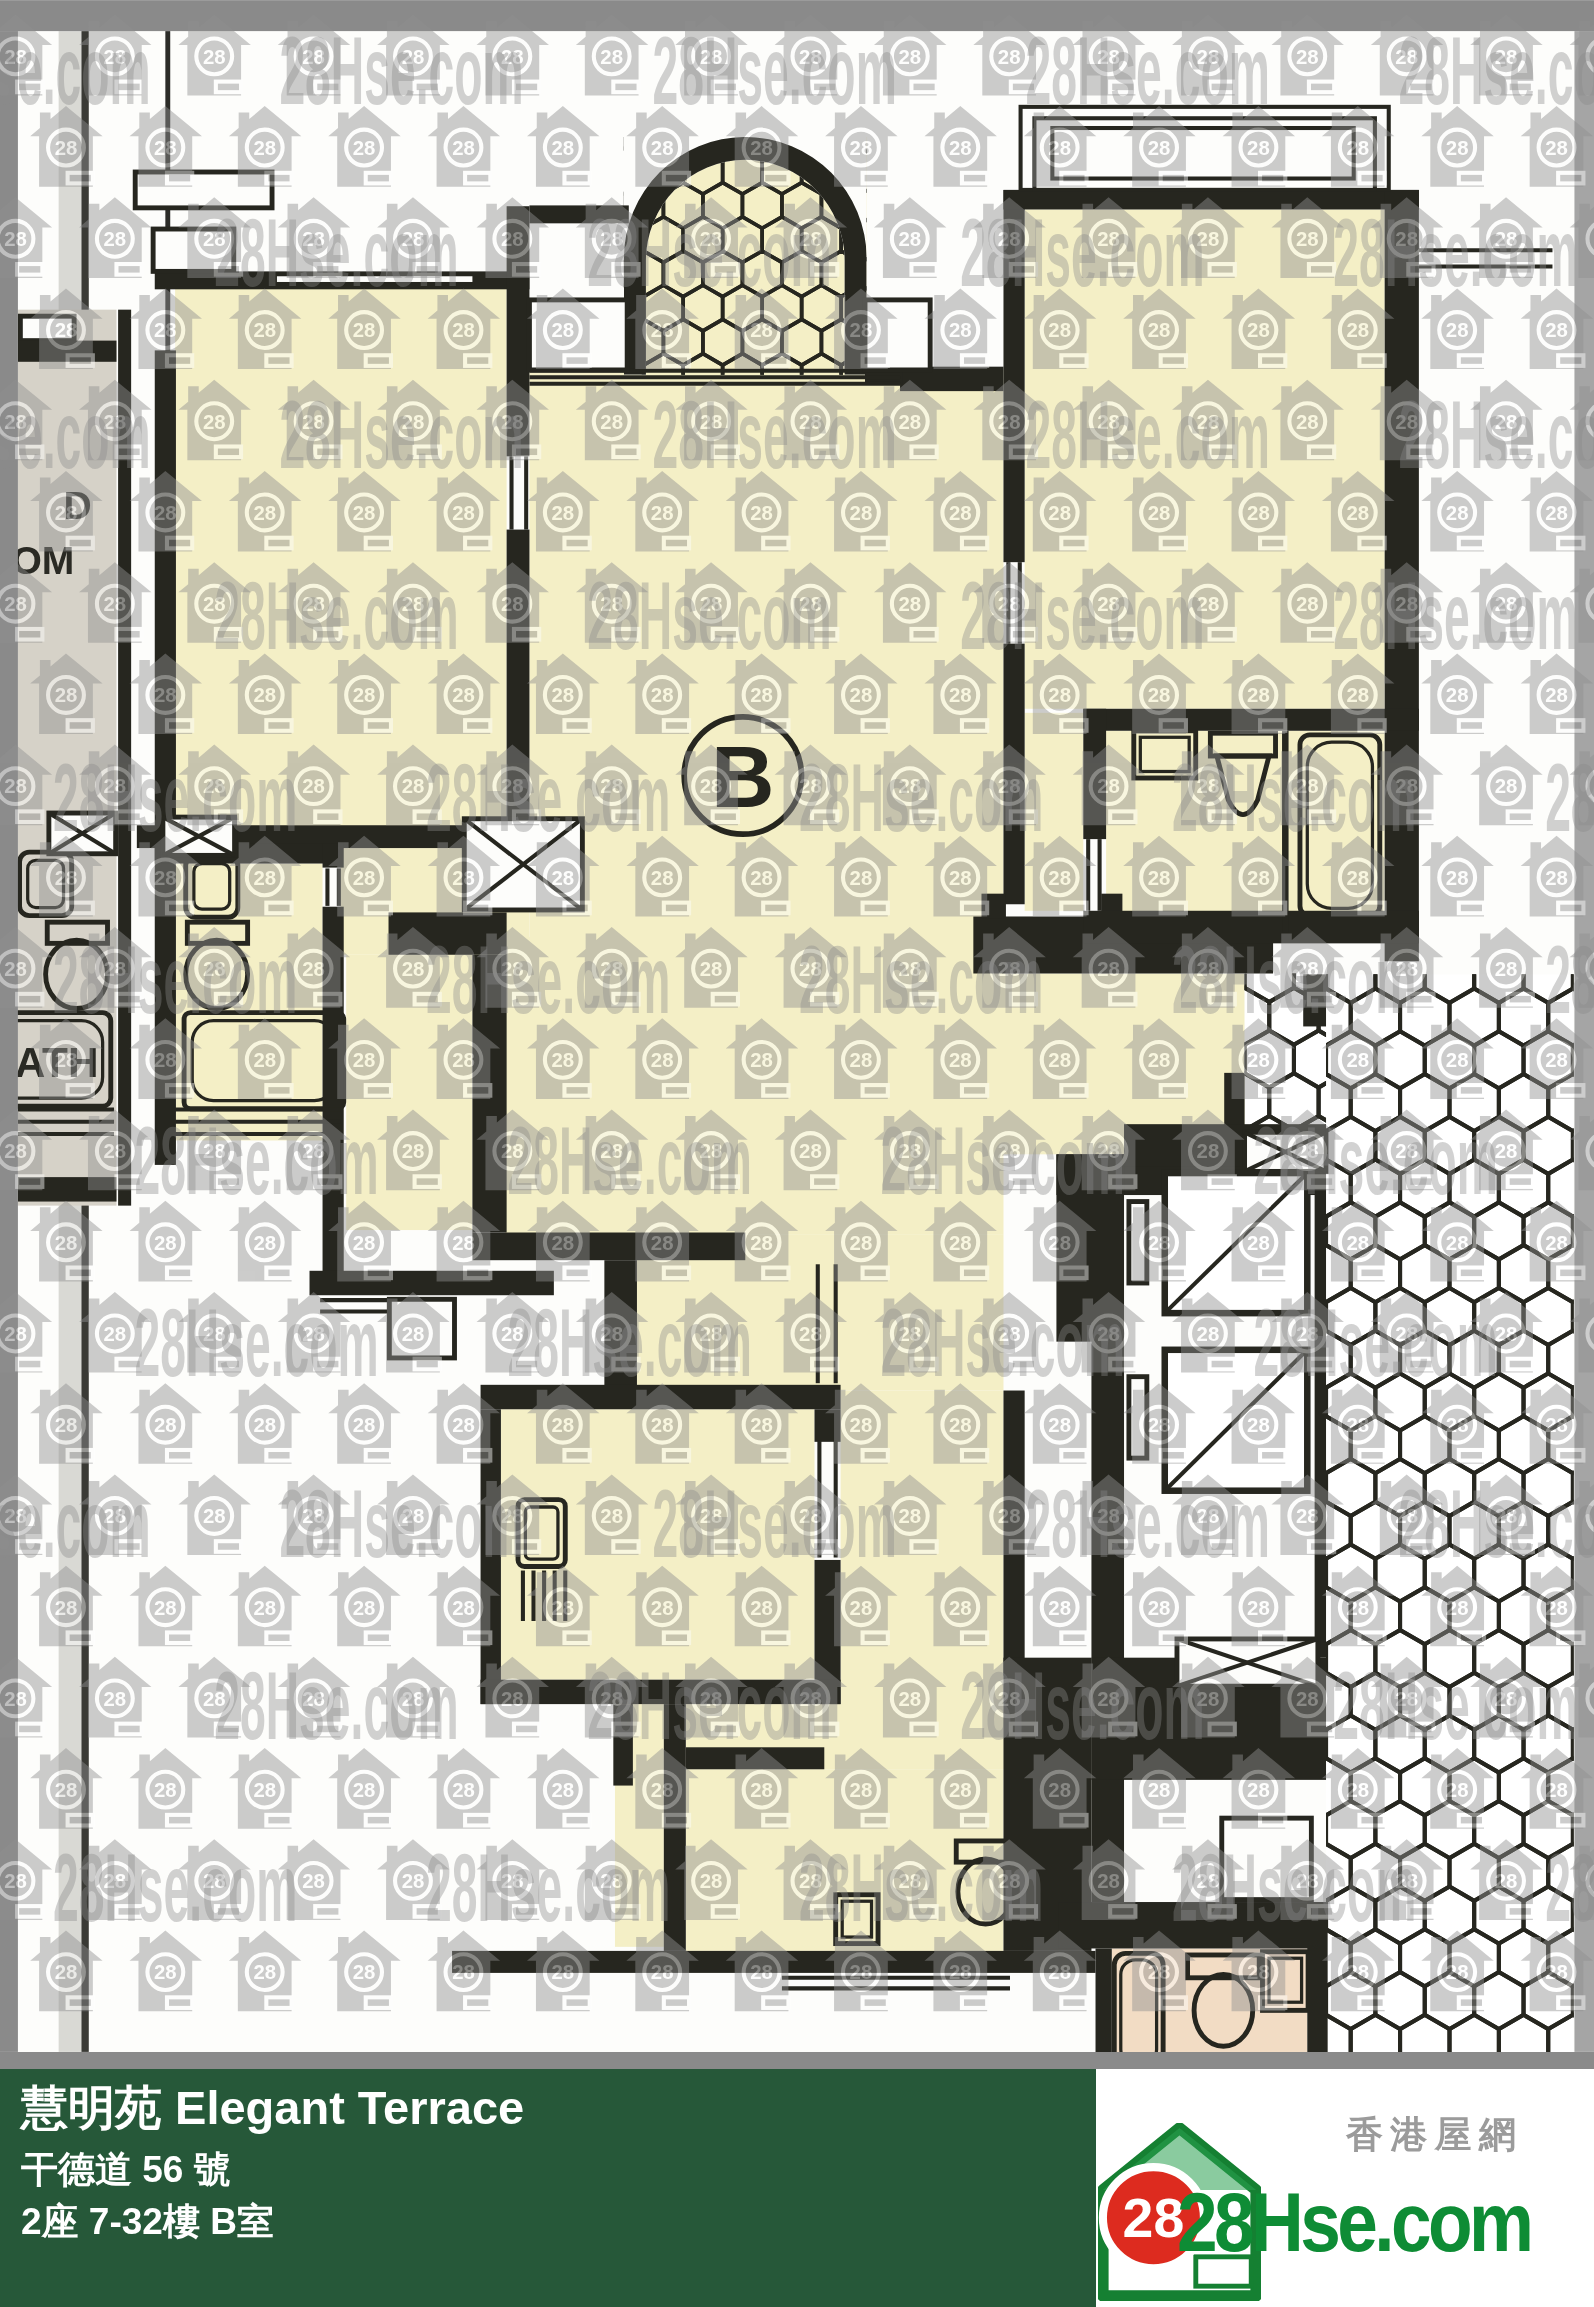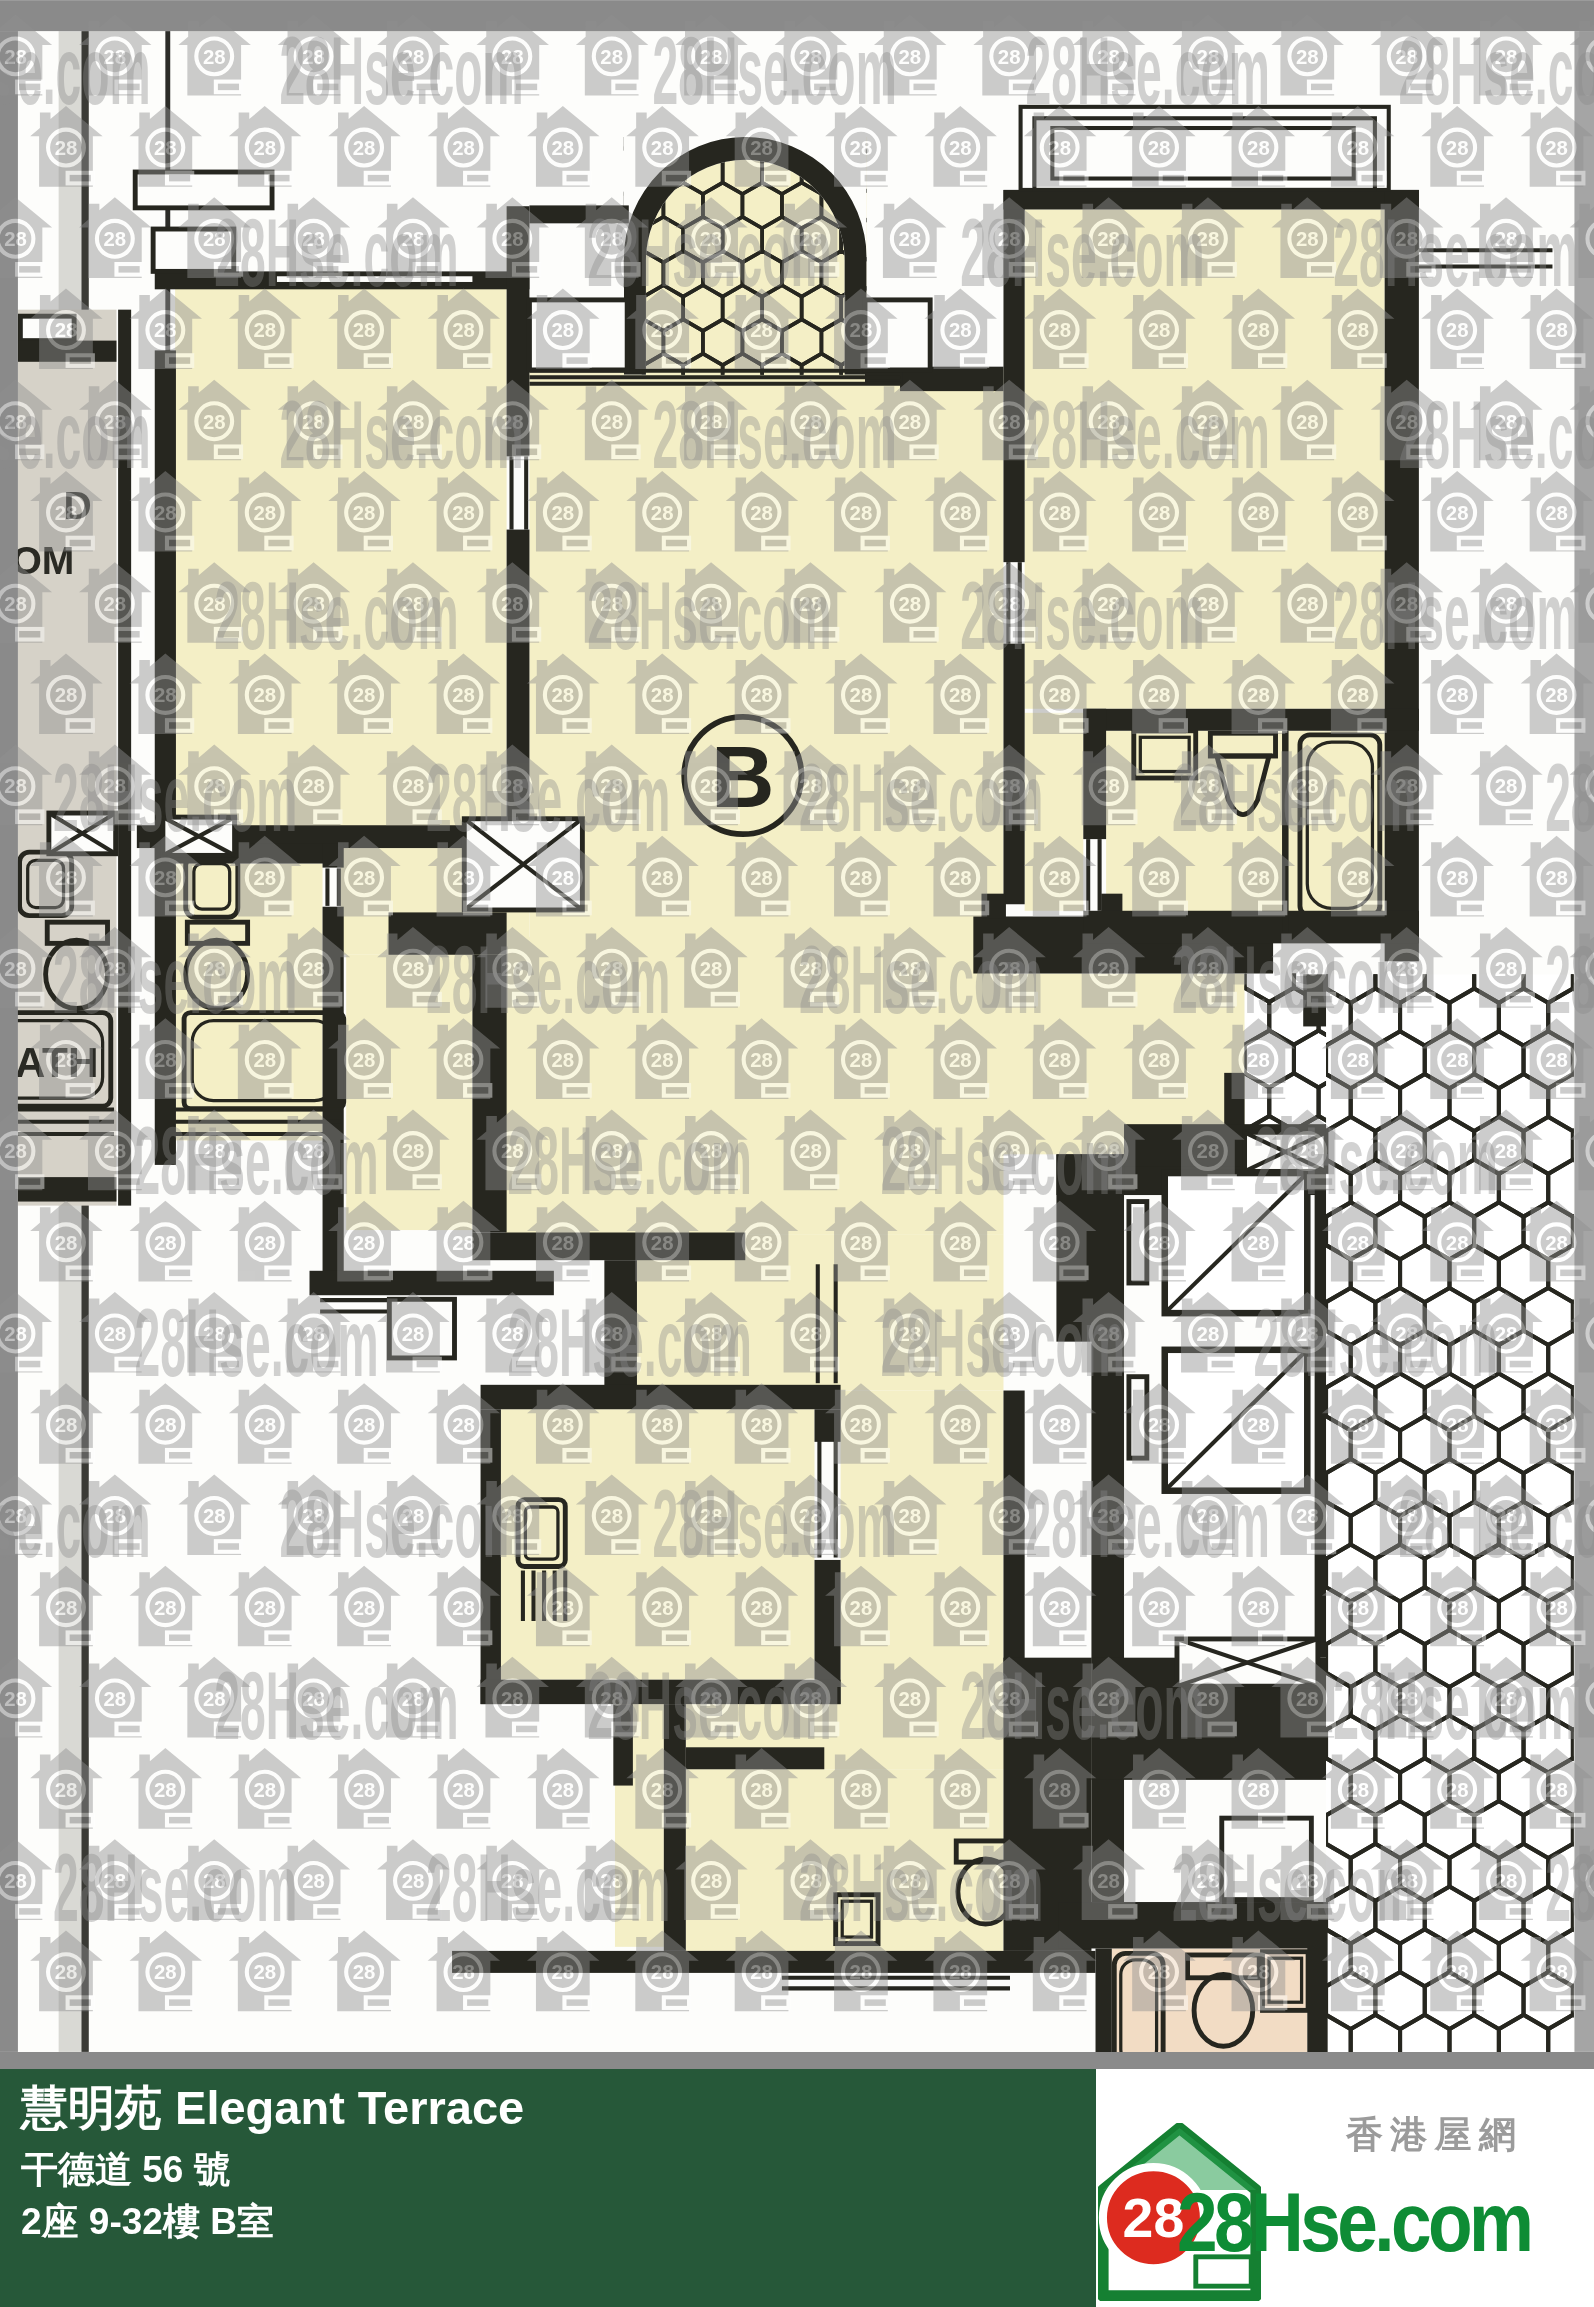--- a/index.html
+++ b/index.html
@@ -1001,21 +1001,21 @@
       </g>
 </svg>
 
 
 <div class="sep"></div>
 
 
 <div class="infobar">
   <div class="ib1">慧明苑 Elegant Terrace</div>
   <div class="ib2">干德道 56 號</div>
-  <div class="ib3">2座 9-32樓 B室</div>
+  <div class="ib3">2座 7-32樓 B室</div>
 </div>
 
 
 <div class="logopanel">
   <div class="logo-cn">香港屋網</div>
   <svg class="logo-house" width="163" height="178" viewBox="0 0 100 109">
     <path d="M50,3 L97,41 L97,106 L3,106 L3,41 Z" fill="#ffffff" stroke="#158032" stroke-width="7" stroke-linejoin="round"></path>
     <path d="M50,3 L97,41 L3,41 Z" fill="#2aa150" opacity="0.55"></path>
     <rect x="60" y="82" width="34" height="18" fill="#ffffff" stroke="#158032" stroke-width="3"></rect>
     <circle cx="34" cy="58" r="31" fill="var(--badge-red)" stroke="#ffffff" stroke-width="5"></circle>

